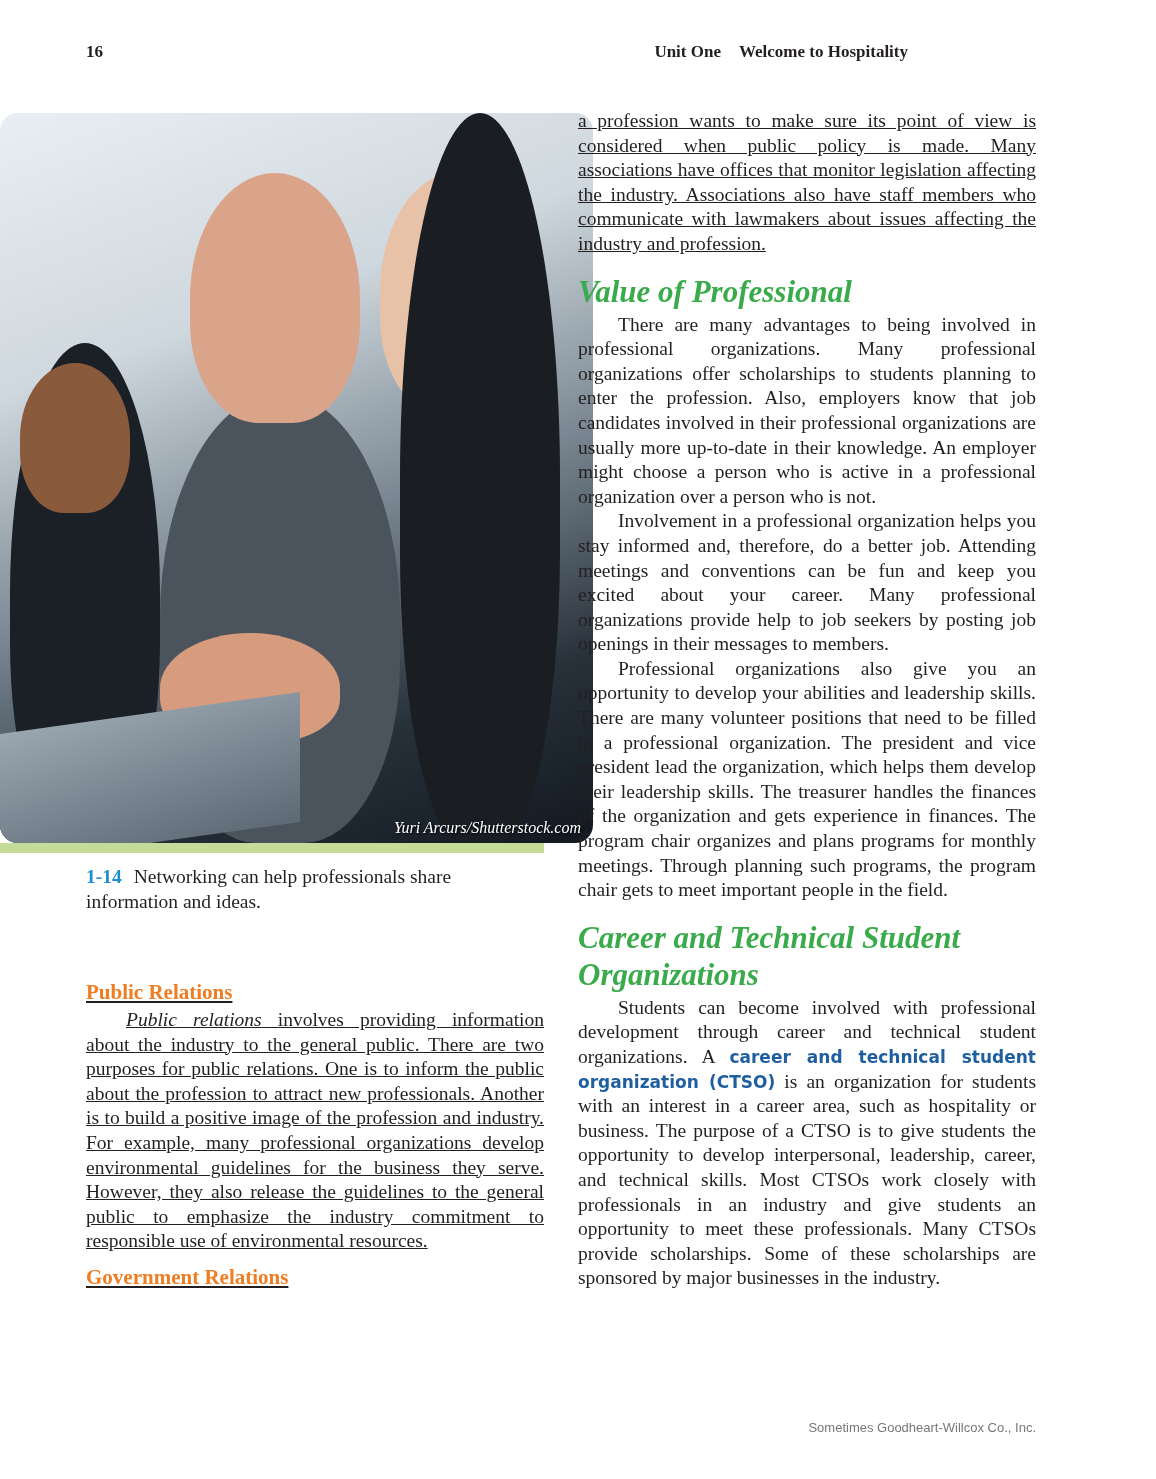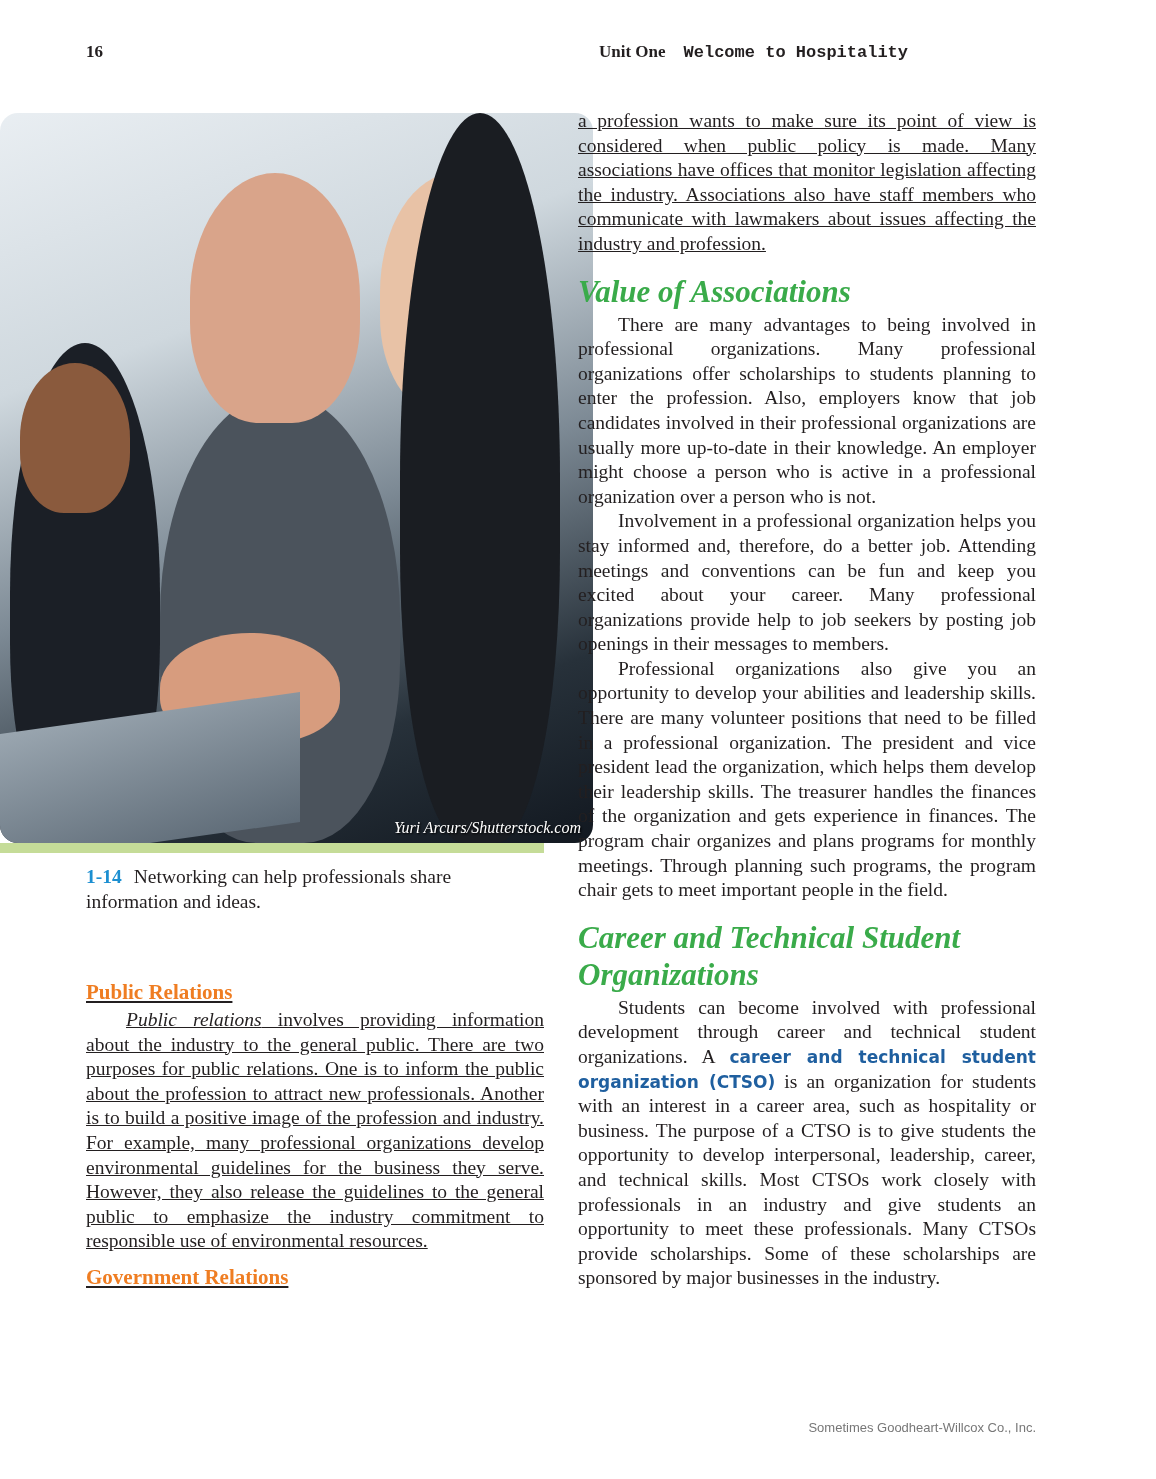--- a/index.html
+++ b/index.html
@@ -2,21 +2,21 @@
 <html><head>
   <meta charset="utf-8">
   <style>
     html, body { margin: 0; padding: 0; background: #ffffff; }
     body { width: 1156px; height: 1479px; position: relative; overflow: hidden;
            font-family: "Liberation Serif", "DejaVu Serif", serif; color: #231f20; }
     .running-head { position: absolute; top: 40px; left: 0; width: 1028px; height: 26px;
                     font-family: "Liberation Serif", serif; font-weight: bold; font-size: 17px; }
     .page-num { position: absolute; left: 86px; top: 2px; }
     .unit-title { position: absolute; right: 120px; top: 2px; }
-    .unit-title span + span { margin-left: 18px; font-family: Liberation Mono, monospace; }
+    .unit-title span + span { margin-left: 18px; }
 
     .photo { position: absolute; left: 0; top: 113px; width: 593px; height: 730px; overflow: hidden;
              background: linear-gradient(160deg, #e9eef2 0%, #cfd8de 30%, #7d8a95 55%, #27313a 80%, #121820 100%); border-radius: 18px; }
     .photo-band { position: absolute; left: 0; top: 843px; width: 544px; height: 10px; background: #c5dc98; }
     .credit { position: absolute; right: 12px; bottom: 6px; color: #ffffff; font-style: italic;
               font-size: 16px; text-shadow: 1px 1px 2px #000; }
 
     .caption { position: absolute; left: 86px; top: 864px; width: 440px; font-size: 19.5px; line-height: 25px; }
     .caption .fig-num { color: #1c8fd1; font-weight: bold; margin-right: 12px; }
 
@@ -65,21 +65,21 @@
 </div>
 
 <div class="col col-left">
   <div class="h-orange">Public Relations</div>
   <p><span class="ital">Public relations</span><span> involves providing information about the industry to the general public. There are two purposes for public relations. One is to inform the public about the profession to attract new professionals. Another is to build a positive image of the profession and industry. For example, many professional organizations develop environmental guidelines for the business they serve. However, they also release the guidelines to the general public to emphasize the industry commitment to responsible use of environmental resources.</span></p>
   <div class="h-orange gov">Government Relations</div>
 </div>
 
 <div class="col col-right">
   <p class="noindent">a profession wants to make sure its point of view is considered when public policy is made. Many associations have offices that monitor legislation affecting the industry. Associations also have staff members who communicate with lawmakers about issues affecting the industry and profession.</p>
-  <div class="h-green">Value of Associations</div>
+  <div class="h-green">Value of Professional</div>
   <p>There are many advantages to being involved in professional organizations. Many professional organizations offer scholarships to students planning to enter the profession. Also, employers know that job candidates involved in their professional organizations are usually more up-to-date in their knowledge. An employer might choose a person who is active in a professional organization over a person who is not.</p>
   <p>Involvement in a professional organization helps you stay informed and, therefore, do a better job. Attending meetings and conventions can be fun and keep you excited about your career. Many professional organizations provide help to job seekers by posting job openings in their messages to members.</p>
   <p>Professional organizations also give you an opportunity to develop your abilities and leadership skills. There are many volunteer positions that need to be filled in a professional organization. The president and vice president lead the organization, which helps them develop their leadership skills. The treasurer handles the finances of the organization and gets experience in finances. The program chair organizes and plans programs for monthly meetings. Through planning such programs, the program chair gets to meet important people in the field.</p>
   <div class="h-green">Career and Technical Student Organizations</div>
   <p><span>Students can become involved with professional development through career and technical student organizations. A </span><span class="term">career and technical student organization (CTSO)</span><span> is an organization for students with an interest in a career area, such as hospitality or business. The purpose of a CTSO is to give students the opportunity to develop interpersonal, leadership, career, and technical skills. Most CTSOs work closely with professionals in an industry and give students an opportunity to meet these professionals. Many CTSOs provide scholarships. Some of these scholarships are sponsored by major businesses in the industry.</span></p>
 </div>
 
 <div class="footer">Sometimes Goodheart-Willcox Co., Inc.</div>
 
 </body></html>

